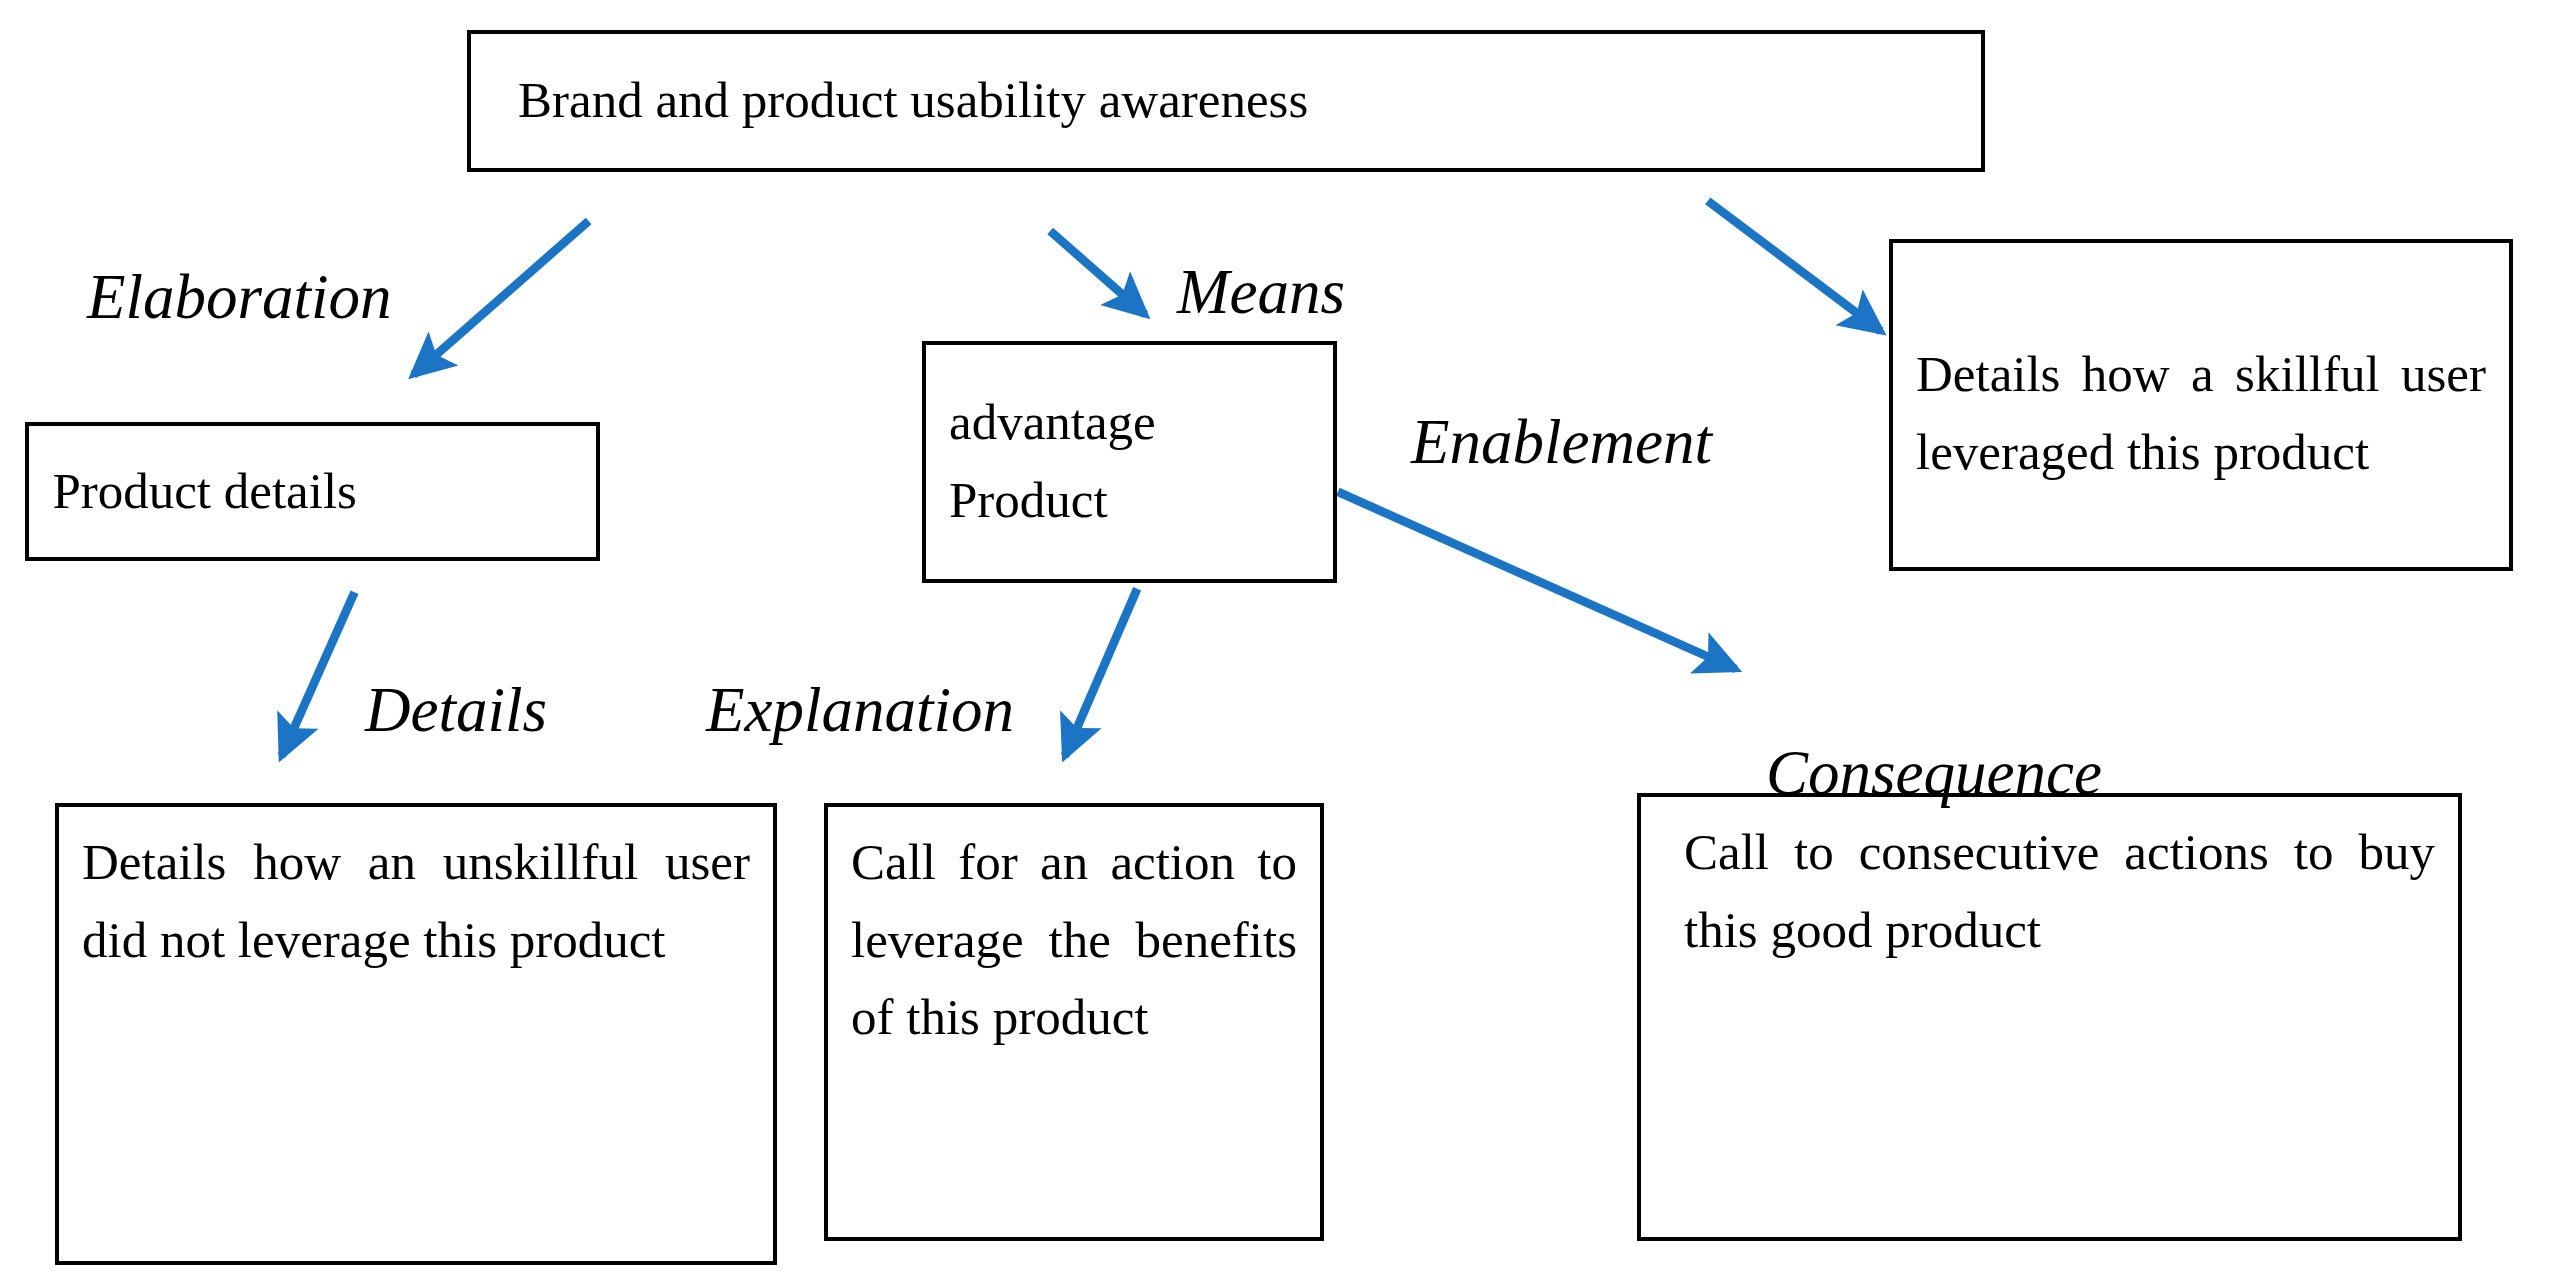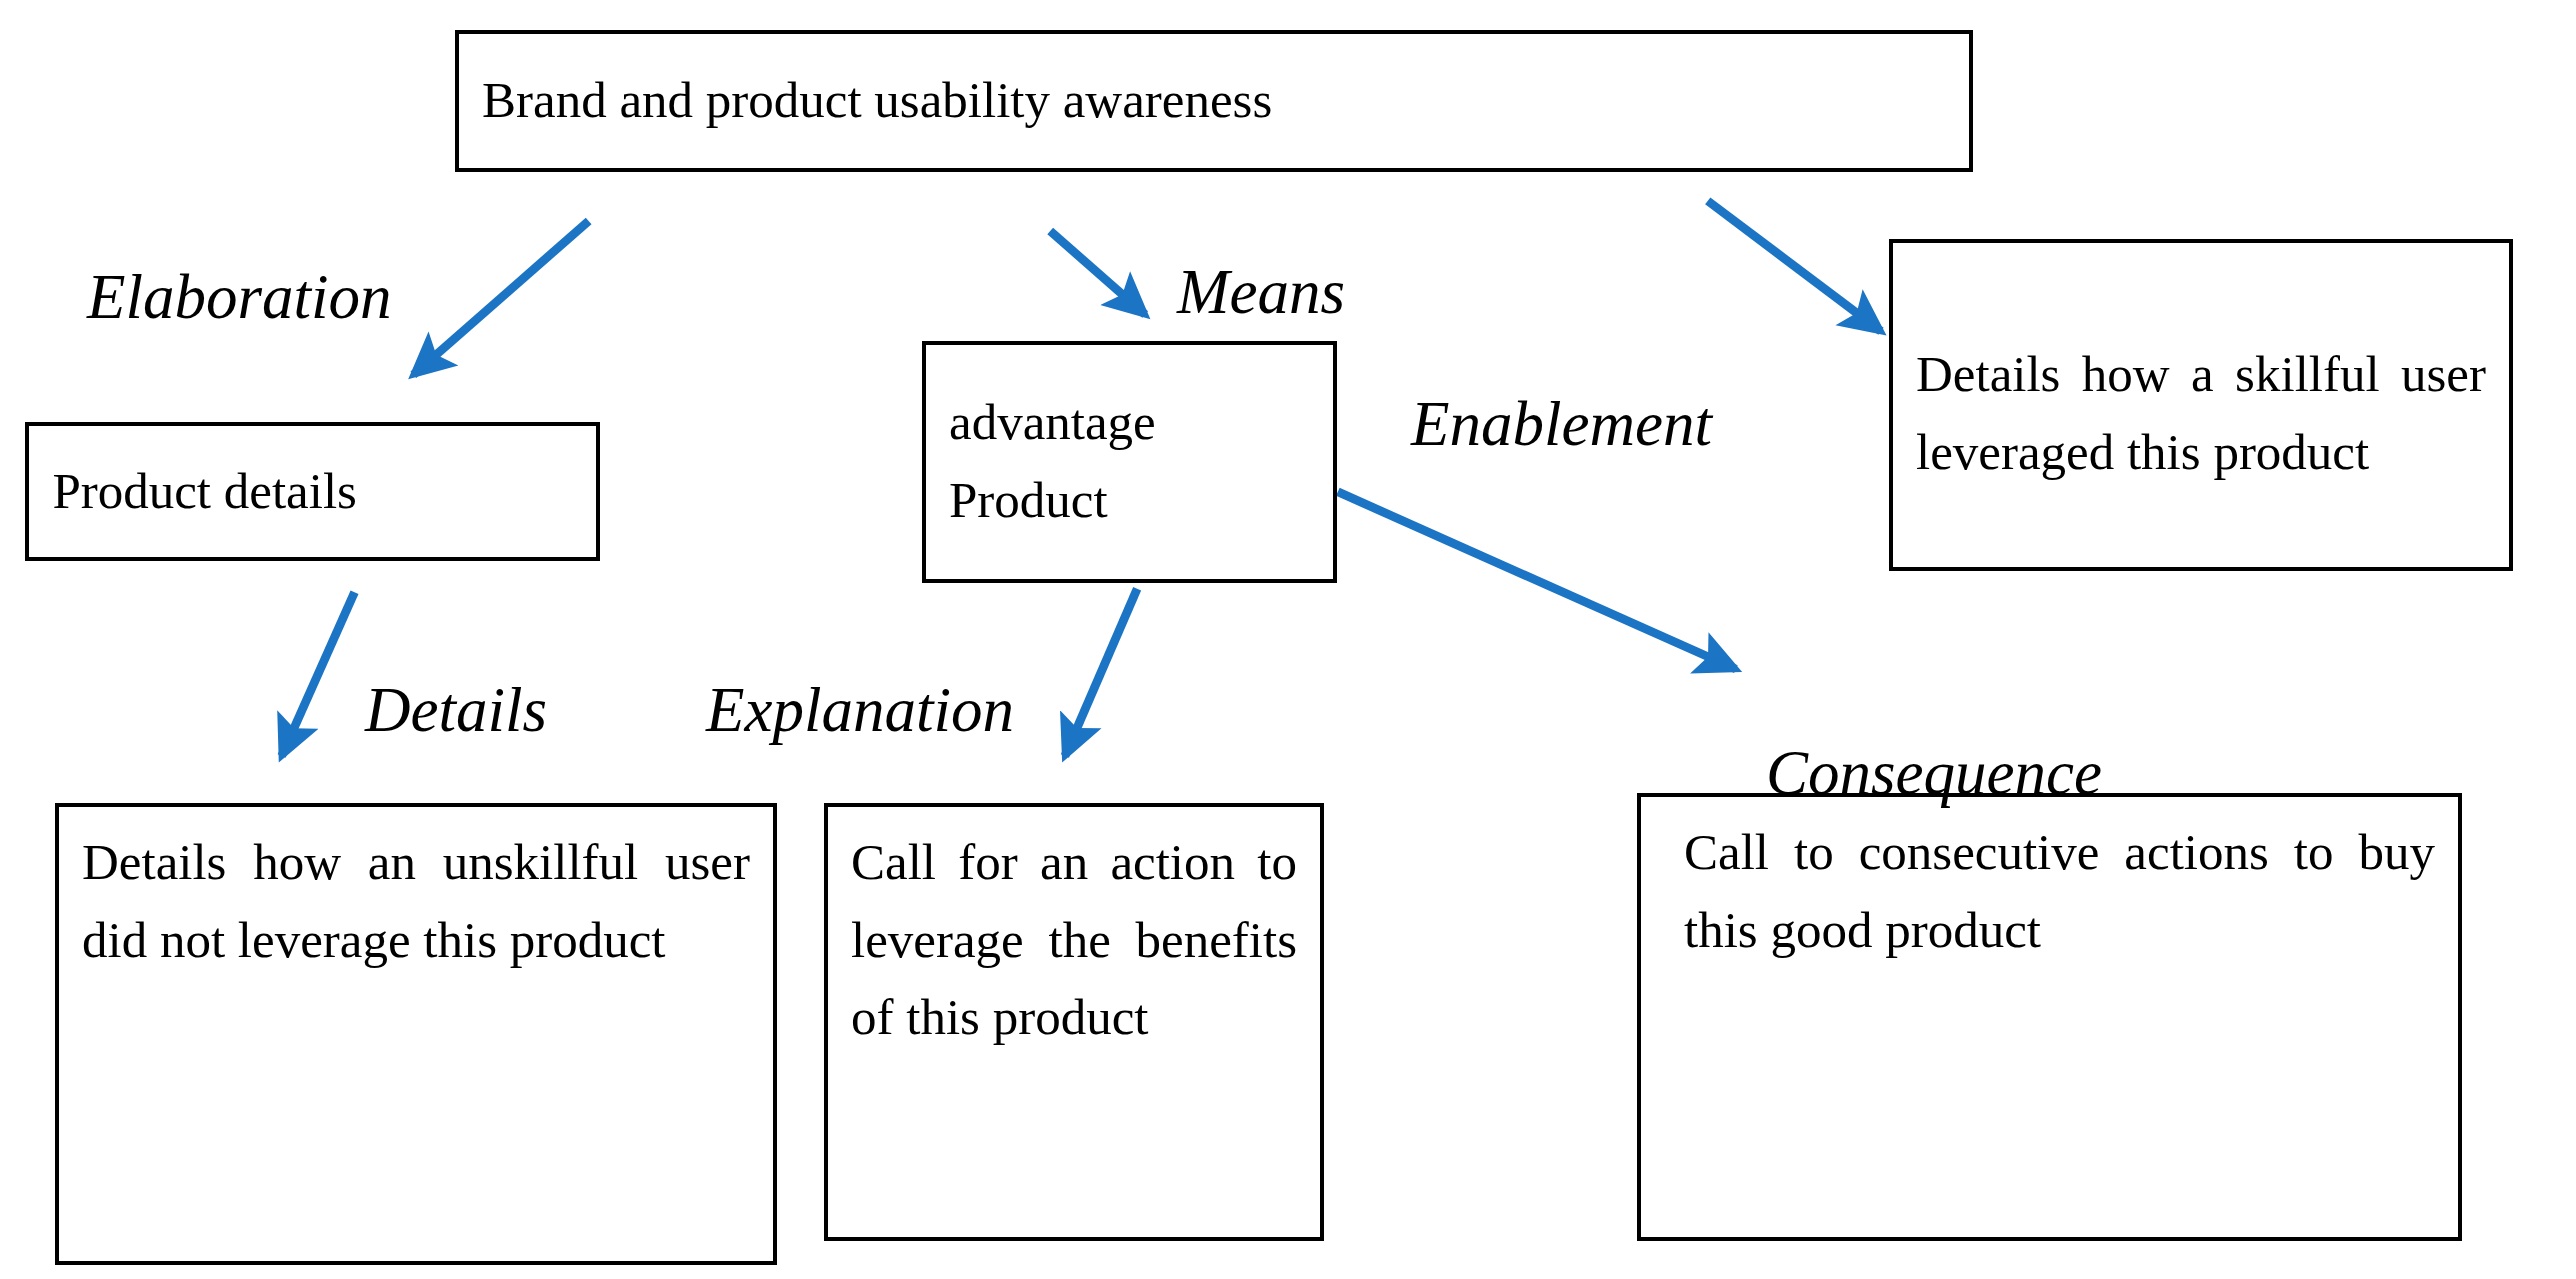--- a/index.html
+++ b/index.html
@@ -94,21 +94,21 @@
 
     <g>
       <line x1="1700" y1="880" x2="1592" y2="1130" stroke="#1C74C4" stroke-width="13" marker-end="url(#ah)"></line>
     </g>
 
     <g>
       <line x1="2000" y1="735" x2="2595" y2="1000" stroke="#1C74C4" stroke-width="13" marker-end="url(#ah)"></line>
     </g>
   </svg>
 
-  <div class="node" style="left:455px; top:30px; width:1518px; height:142px;">
+  <div class="node" style="left:467px; top:30px; width:1518px; height:142px;padding-left:24px;">
     <span class="txt">Brand and product usability awareness</span>
   </div>
 
   <div class="node" style="left:25.4px; top:422px; width:575px; height:139px;">
     <span class="txt">Product details</span>
   </div>
 
   <div class="node" style="left:922px; top:341px; width:415px; height:242px;">
     <span class="txt">advantage</span>
     <span class="txt">Product</span>
@@ -127,21 +127,21 @@
   </div>
 
   <div class="node just top-align" style="left:1637px; top:793px; width:825px; height:448px;padding-left:20px;">
     <span class="txt">Call to consecutive actions to buy this good product</span>
   </div>
 
   <div class="rel-label" style="left:87px; top:266px;">Elaboration</div>
 
   <div class="rel-label" style="left:1177px; top:261px;">Means</div>
 
-  <div class="rel-label" style="left:1411px; top:393px;">Enablement</div>
+  <div class="rel-label" style="left:1411px; top:411px;">Enablement</div>
 
   <div class="rel-label" style="left:365px; top:679px;">Details</div>
 
   <div class="rel-label" style="left:706px; top:679px;">Explanation</div>
 
   <div class="rel-label" style="left:1766px; top:742px;text-align:center;">Consequence</div>
 
 </div>
 
 

